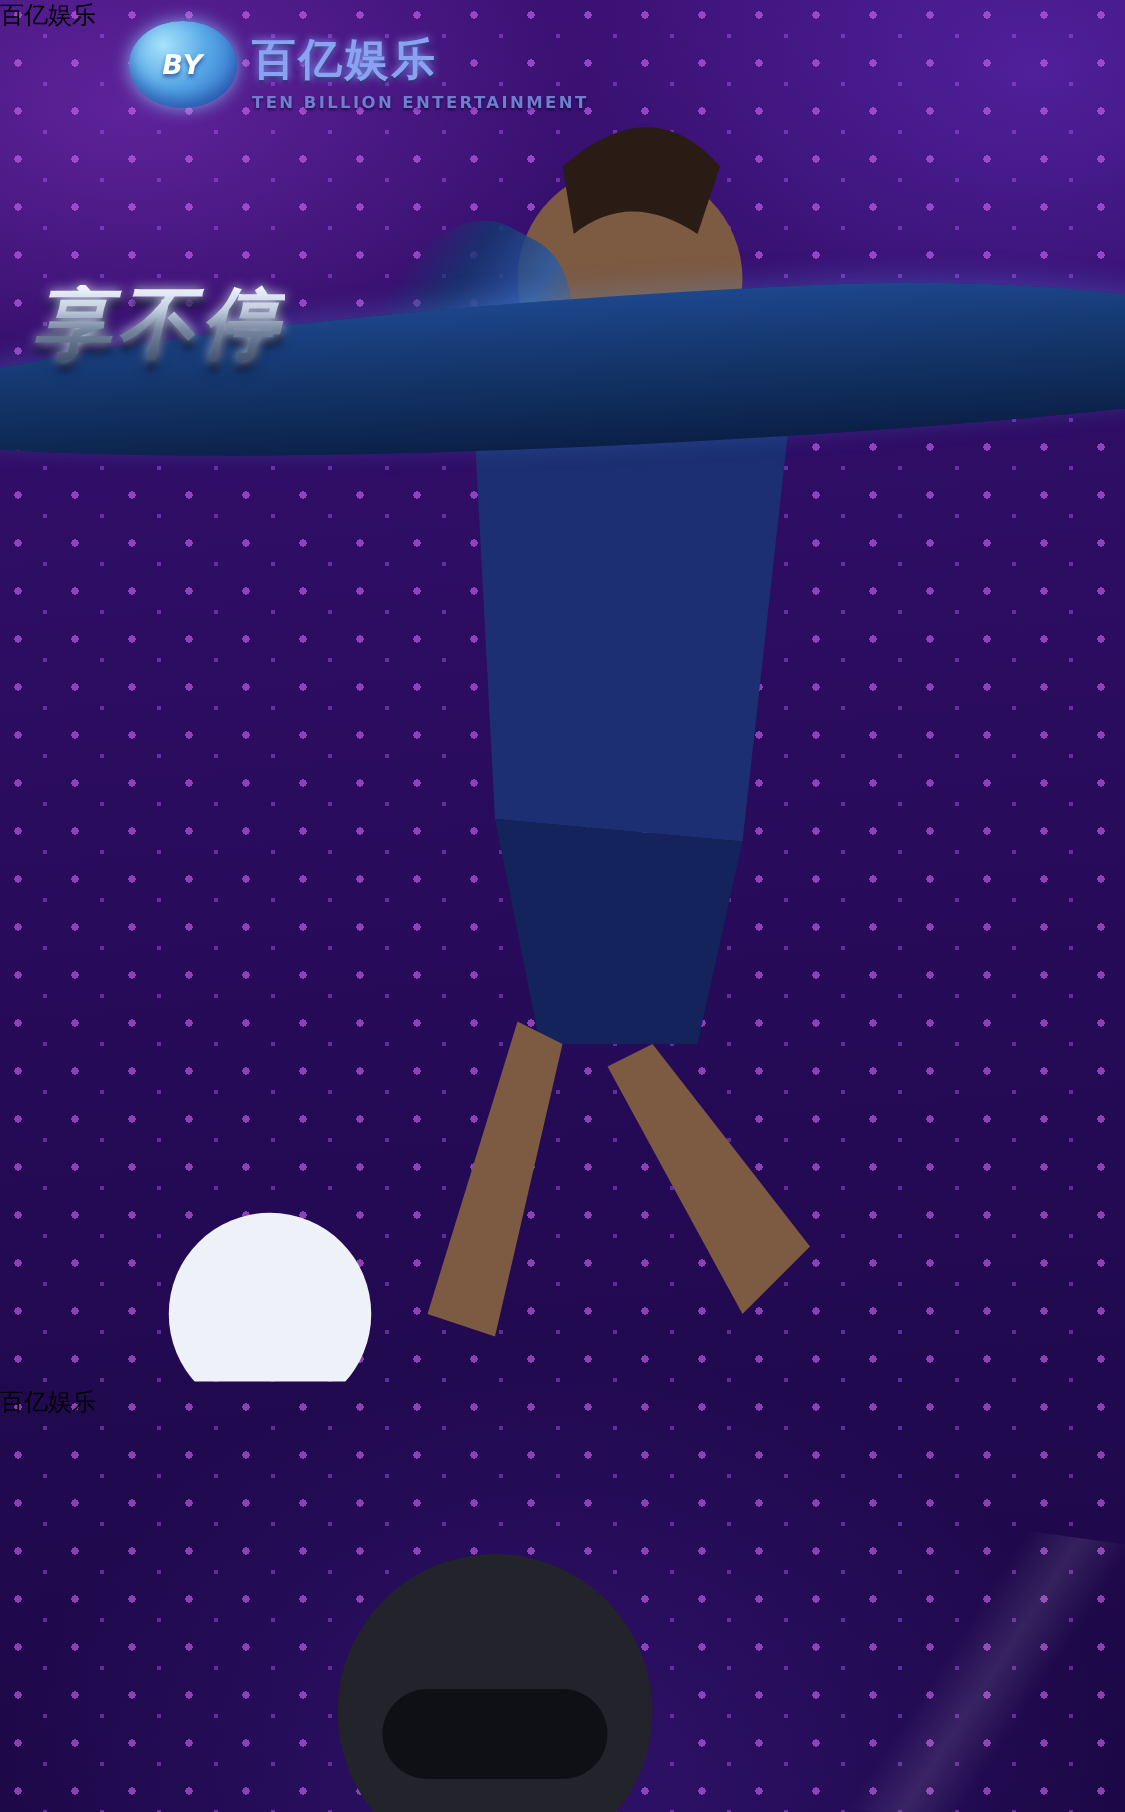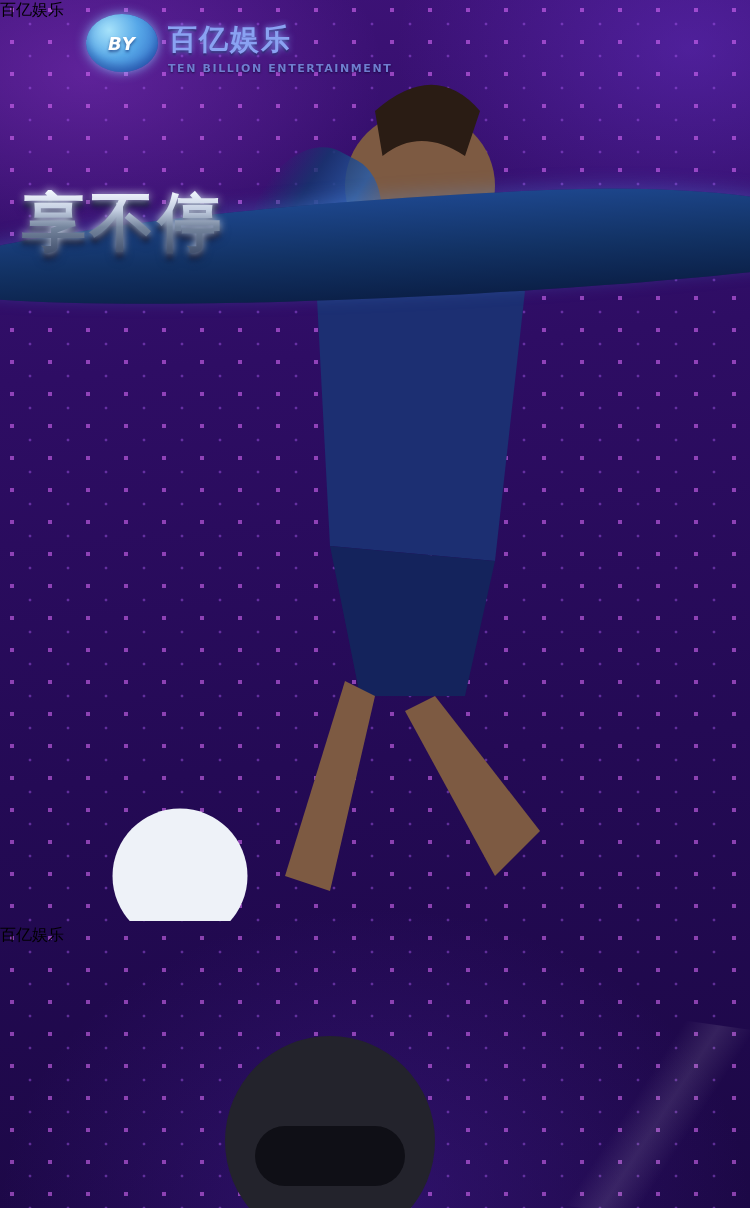--- a/index.html
+++ b/index.html
@@ -33,21 +33,21 @@
     text-shadow:0 0 6px rgba(140,170,255,.9), 0 2px 2px rgba(20,20,80,.8); letter-spacing:2px; }
   .brand-tag { font-size:11px; font-weight:700; color:#6f7ed0; letter-spacing:1.6px; margin-top:2px;
     text-shadow:0 1px 2px rgba(0,0,30,.6); }
 
   .hero-title { position:absolute; z-index:6; font-weight:900; line-height:1;
     background:linear-gradient(180deg,#f4f8ff 0%,#c2cde0 32%,#76869e 58%,#414f6c 100%);
     -webkit-background-clip:text; background-clip:text; color:transparent;
     filter:drop-shadow(0 0 4px rgba(225,238,255,.85)) drop-shadow(0 6px 2px rgba(12,18,48,.9));
     letter-spacing:6px; }
   .hero-title-1 { left:56px; top:80px; font-size:100px; }
-  .hero-title-2 { left:22px; top:190px; font-size:64px; letter-spacing:4px; }
+  .hero-title-2 { left:22px; top:190px; font-size:52px; letter-spacing:4px;font-style:italic; }
 
   .ribbon { position:absolute; z-index:2; background:linear-gradient(95deg, transparent 4%, #16356e 30%, #2a5ca6 62%, transparent 96%);
     border-radius:50% 60% 55% 45% / 70% 90% 40% 60%; opacity:.85; }
   .ribbon-a { left:255px; top:150px; width:130px; height:140px; transform:rotate(28deg); }
   .wave-a { position:absolute; z-index:2; left:-90px; top:198px; width:960px; height:100px;
     background:linear-gradient(180deg,#1d468c 0%,#123264 55%,#0b2048 100%);
     border-radius:95% 55% 70% 85% / 90% 110% 35% 65%; transform:rotate(-3deg);
     box-shadow:0 -4px 18px rgba(90,160,255,.25); }
   .wave-b { position:absolute; z-index:2; left:-70px; top:246px; width:950px; height:86px;
     background:linear-gradient(180deg,#0a1c44 0%,#143univ univ univ; }

